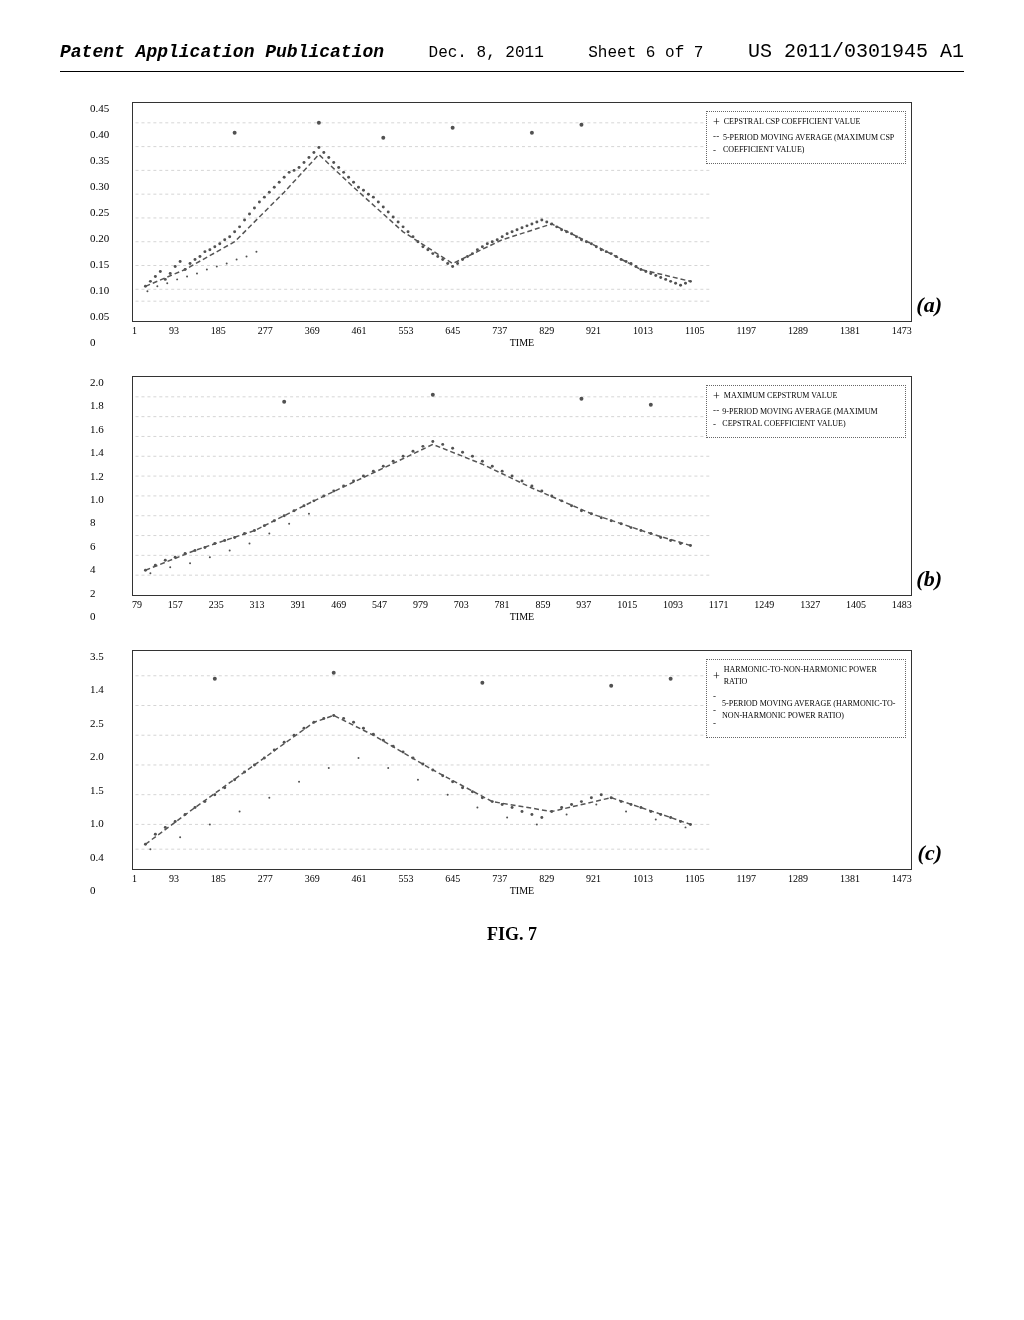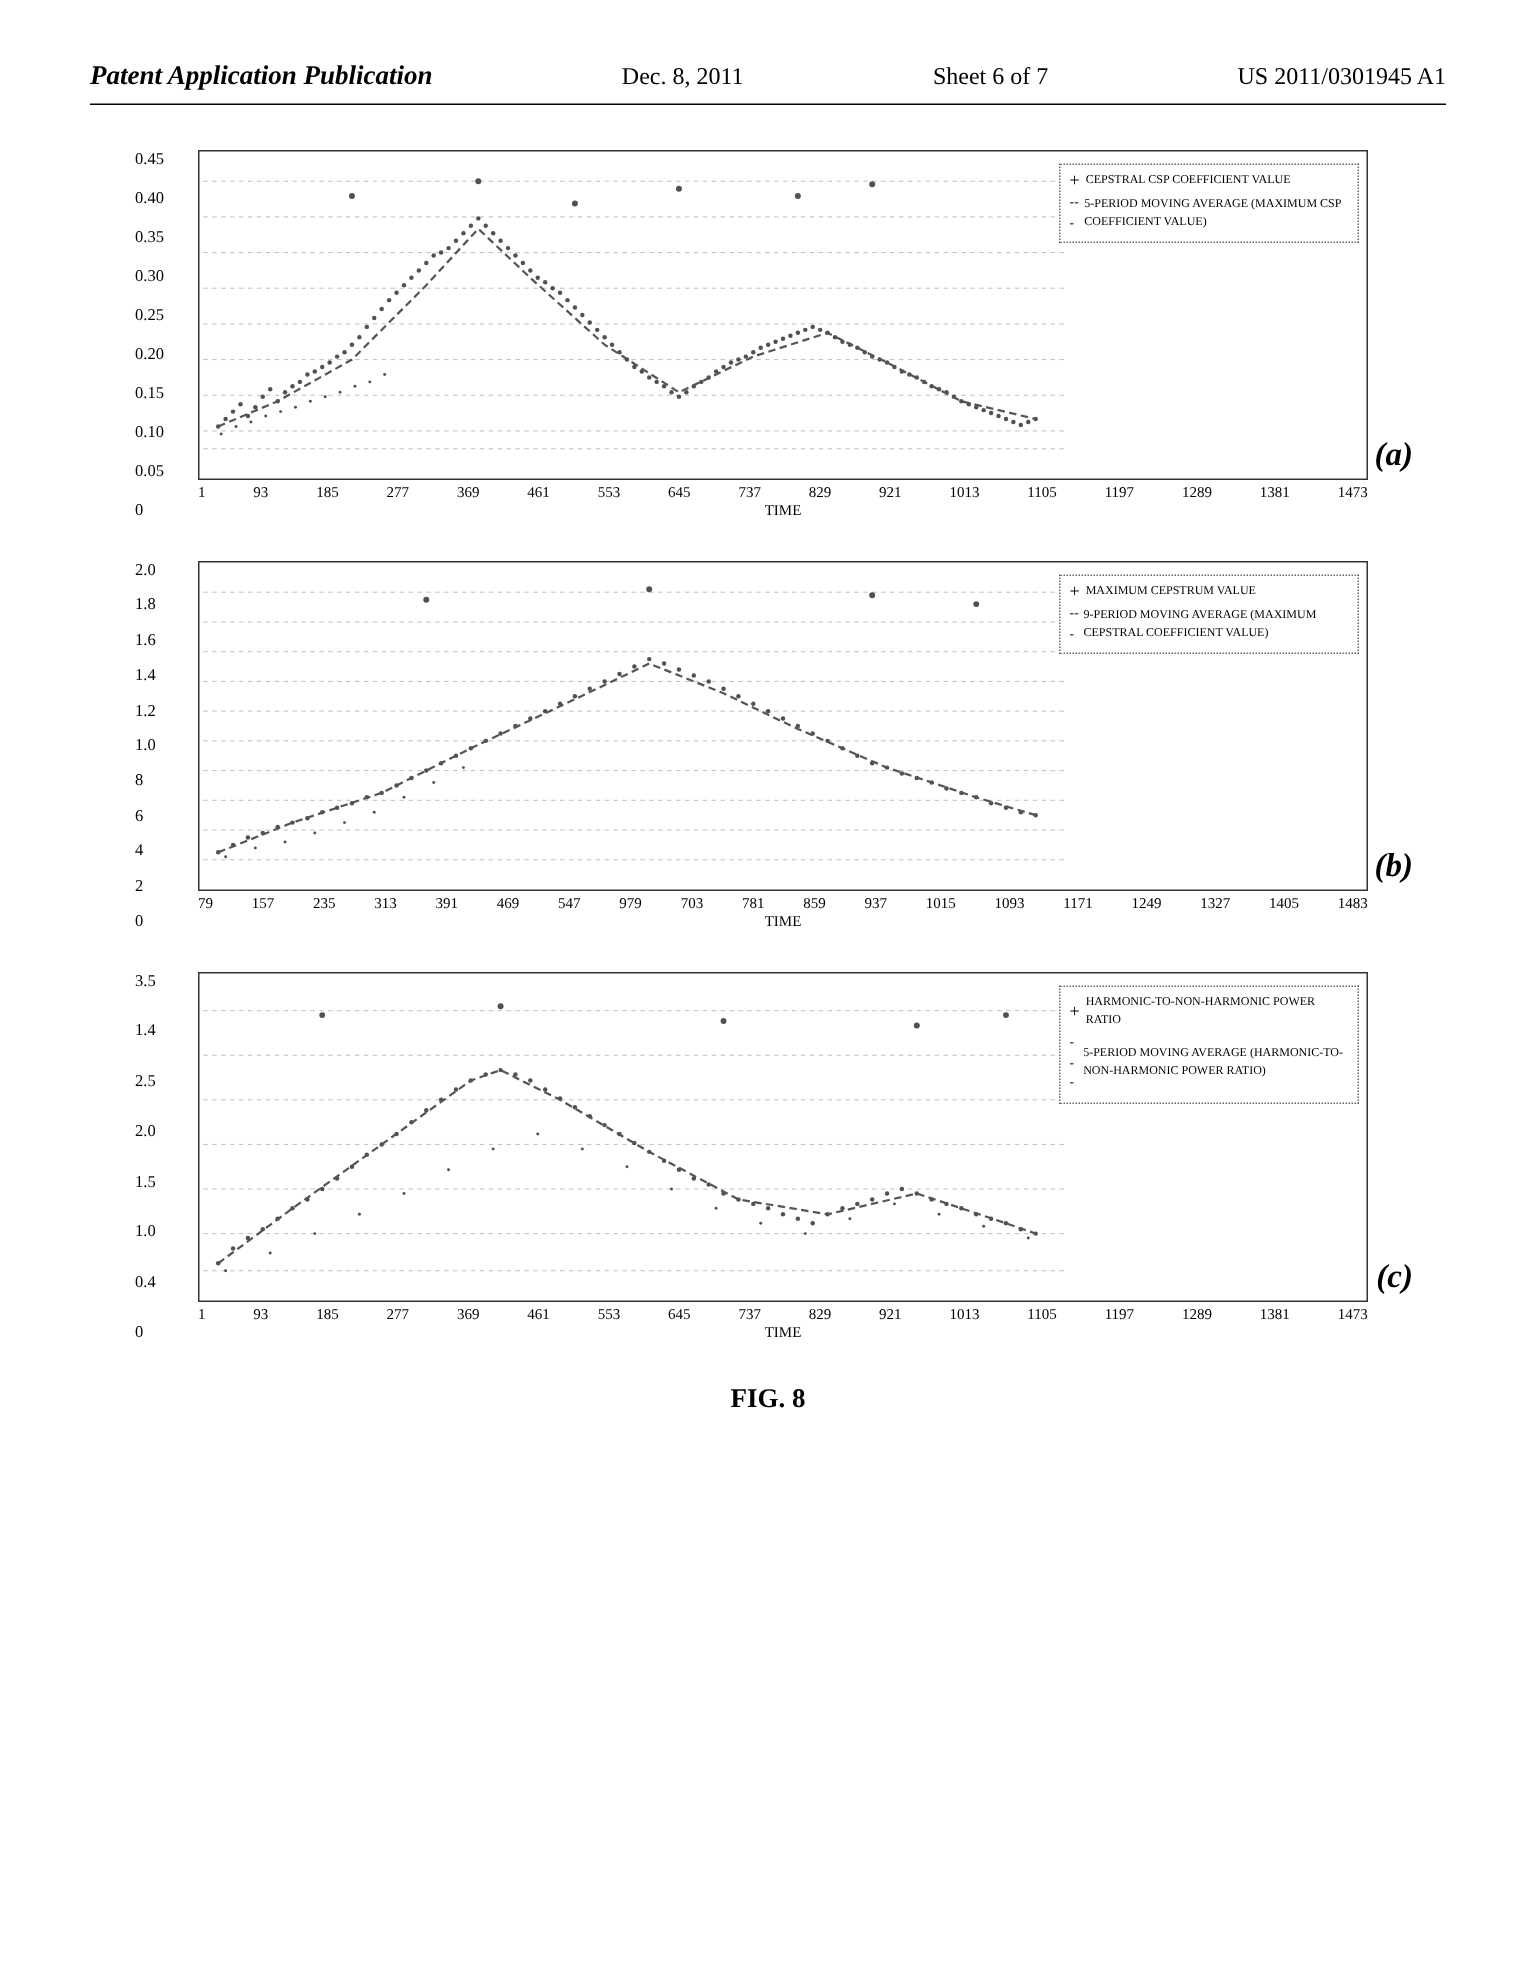--- a/index.html
+++ b/index.html
@@ -20,34 +20,35 @@
     }
 
     
     .header {
       display: flex;
       justify-content: space-between;
       align-items: baseline;
       border-bottom: 1px solid #000;
       padding-bottom: 8px;
       margin-bottom: 30px;
+      font-family: Liberation Mono, monospace;
     }
 
     .header-left {
       font-style: italic;
       font-size: 18px;
       font-weight: bold;
     }
 
     .header-center {
       font-size: 16px;
     }
 
     .header-right {
-      font-size: 16px;
+      font-size: 20px;
     }
 
     
     .charts-area {
       margin: 20px auto;
       width: 860px;
     }
 
     .chart-container {
       margin-bottom: 28px;
@@ -635,15 +636,15 @@
           <span>1381</span>
           <span>1473</span>
         </div>
         <div class="time-label">TIME</div>
       </div>
       <div class="chart-label">(c)</div>
     </div>
 
   </div>
 
-  <div class="fig-label">FIG. 8</div>
+  <div class="fig-label">FIG. 7</div>
 
 </div>
 
 </body></html>

